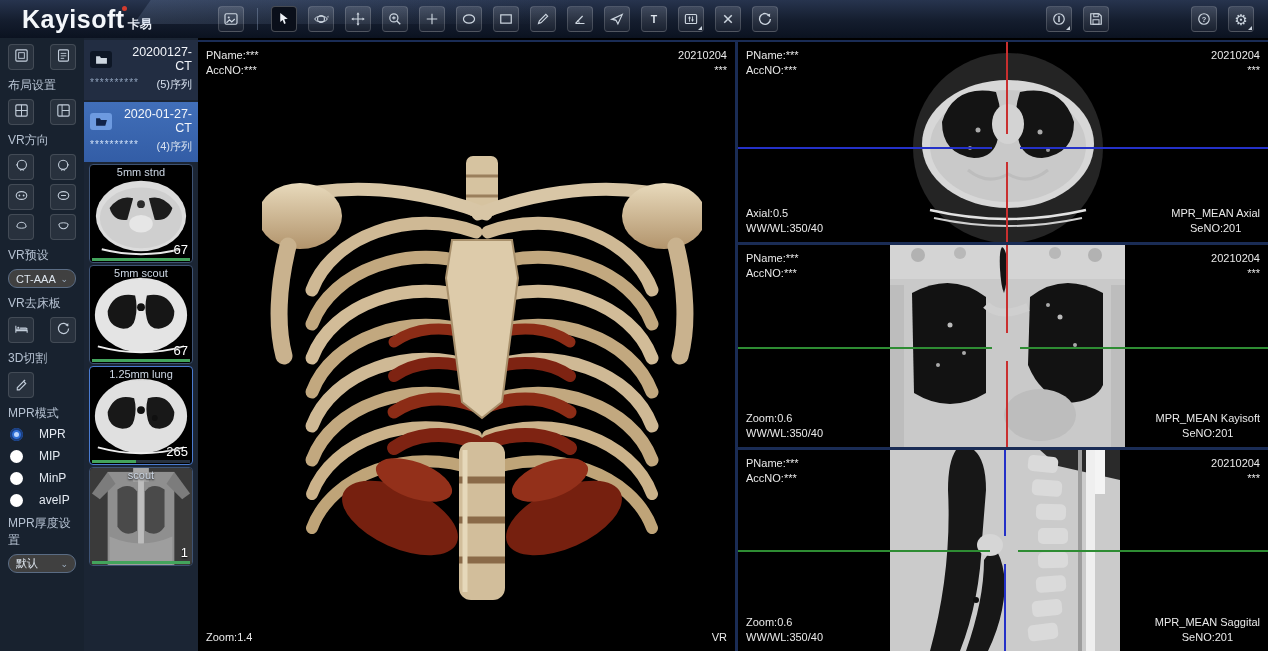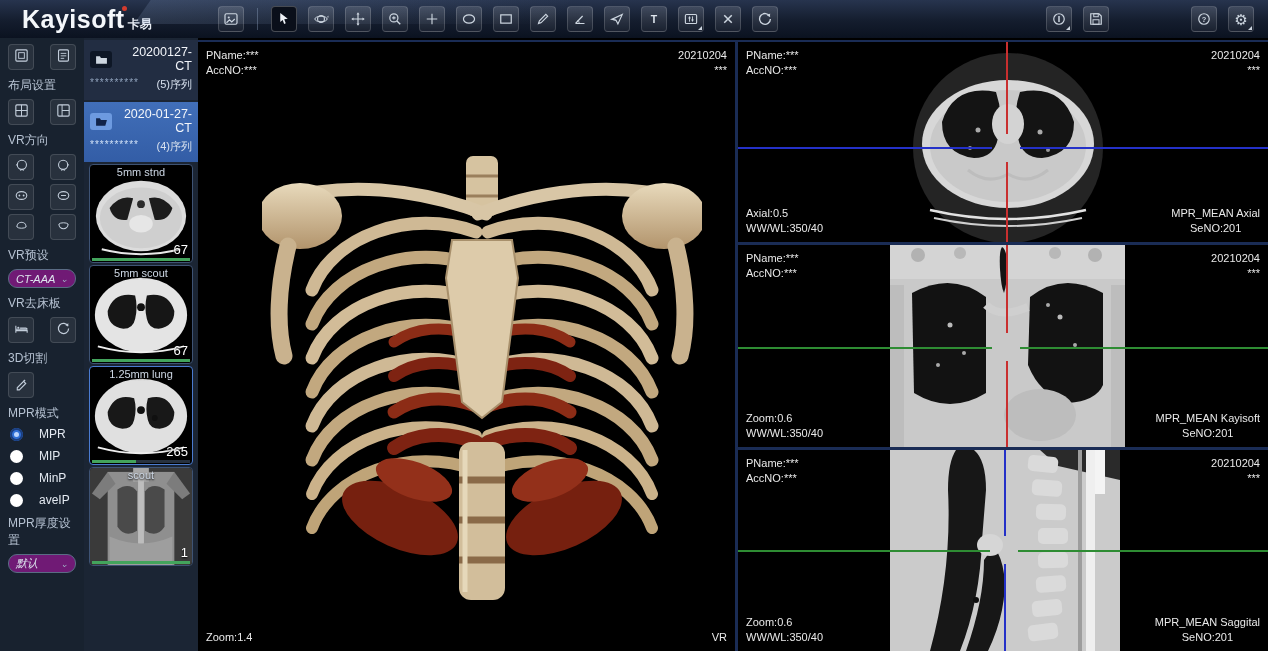--- a/index.html
+++ b/index.html
@@ -33,23 +33,23 @@
   .tools-far { display:flex; gap:11px; margin-left:auto; margin-right:14px; }
   .glyph { font-size:15px; color:#cdd6e0; line-height:1; }
 
   
   .sidebar { position:absolute; left:0; top:38px; width:84px; height:613px;
     background:#18222f; color:#aebaca; font-size:12px; padding:6px 8px; z-index:20; }
   .sb-label { margin:7px 0 5px 0; color:#b6c2d2; }
   .sb-row { display:flex; justify-content:space-between; margin-bottom:4px; }
   .sbtn { width:26px; height:26px; border-radius:4px; background:rgba(255,255,255,.07);
     border:1px solid rgba(255,255,255,.13); display:flex; align-items:center; justify-content:center; cursor:pointer; }
-  .sb-select { width:68px; height:19px; border-radius:9px; background:#701a75; border:1px solid #5a6c84;
+  .sb-select { width:68px; height:19px; border-radius:9px; background:#404040; border:1px solid #5a6c84;
     color:#dde5ee; font-size:11px; display:flex; align-items:center; justify-content:space-between;
-    padding:0 7px; cursor:pointer; margin-bottom:2px;font-style:italic; }
+    padding:0 7px; cursor:pointer; margin-bottom:2px; }
   .sb-select .chev { font-size:9px; color:#9fb0c4; }
   .radio-row { display:flex; align-items:center; gap:16px; margin:0 0 8px 2px; cursor:pointer; }
   .radio { width:13px; height:13px; border-radius:50%; background:#fff; position:relative; flex:0 0 auto; }
   .radio.checked { background:#2f6fd6; box-shadow:inset 0 0 0 2px #1b3f80; }
   .radio.checked::after { content:""; position:absolute; left:4px; top:4px; width:5px; height:5px;
     border-radius:50%; background:#bcd6ff; }
   .radio-label { color:#e3e9f1; font-size:12px; }
 
   
   .series-panel { position:absolute; left:84px; top:38px; width:114px; height:613px;

